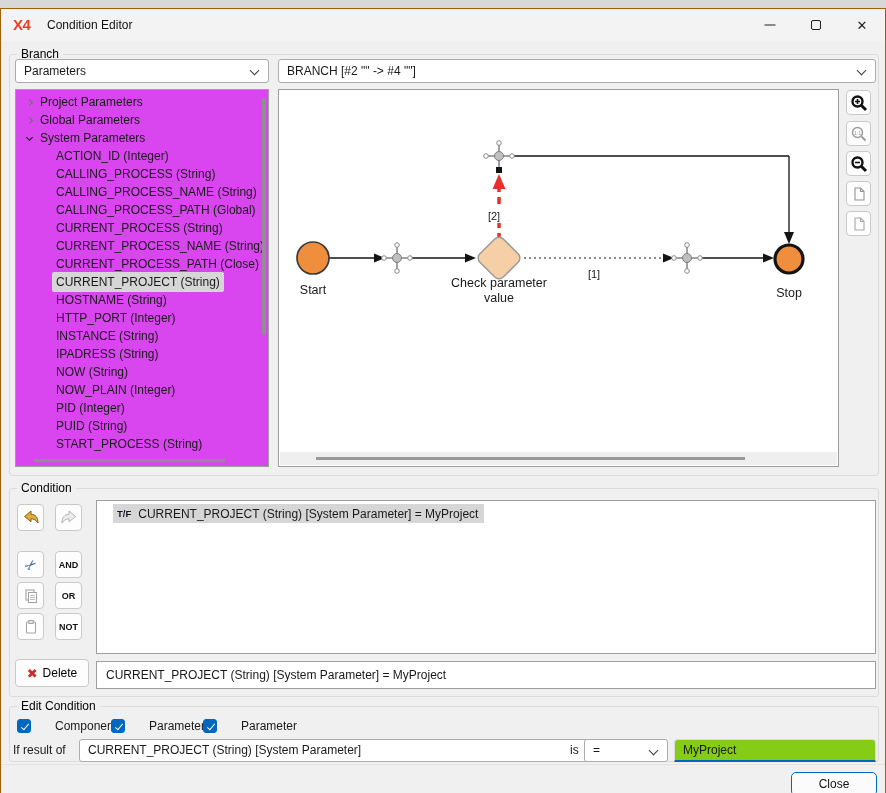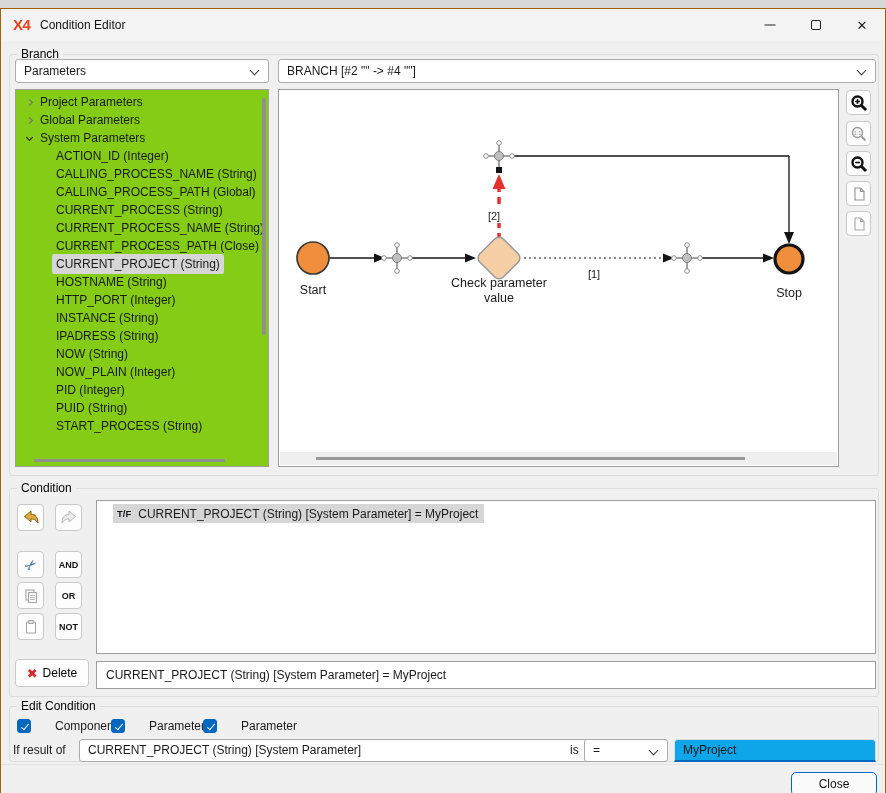--- a/index.html
+++ b/index.html
@@ -6,37 +6,37 @@
   *{box-sizing:border-box;}
   .window{
     position:relative;width:886px;height:793px;margin:8px auto;
     background:#f0f0f0;border:1px solid #a16207;
     font-family:"Liberation Sans","DejaVu Sans",sans-serif;font-size:12px;color:#1a1a1a;
     overflow:hidden;
   }
   
   .titlebar{position:absolute;top:0;left:0;right:0;height:32px;background:#f3f3f3;}
   .logo{position:absolute;left:12px;top:7px;font-size:15px;font-weight:700;color:#e8421c;letter-spacing:-0.5px;}
-  .title-text{position:absolute;left:39px;top:9px;font-size:12px;color:#111;}
+  .title-text{position:absolute;left:46px;top:9px;font-size:12px;color:#111;}
   .win-btn{position:absolute;top:0;width:46px;height:32px;background:transparent;border:none;cursor:default;}
   .win-btn.min{right:92px}.win-btn.max{right:46px}.win-btn.cls{right:0}
   .win-btn .g{position:absolute;left:50%;top:50%;transform:translate(-50%,-50%);}
   .g-min{width:11px;height:0;border-top:1px solid #222;}
   .g-max{width:10px;height:10px;border:1.1px solid #222;border-radius:2px;}
   .g-cls{font-size:13px;color:#222;line-height:1;}
   
   .group{position:absolute;border:1px solid #dcdcdc;border-radius:3px;}
   .group>.glabel{position:absolute;top:-8px;left:7px;background:#f0f0f0;padding:0 4px;font-size:12px;color:#000000;}
   
   .dd{position:absolute;height:24px;background:#fff;border:1px solid #acacac;border-radius:3px;
       line-height:22px;padding:0 24px 0 8px;white-space:nowrap;overflow:hidden;}
   .dd::after{content:"";position:absolute;right:10px;top:7px;width:6px;height:6px;
       border-right:1.2px solid #3c3c3c;border-bottom:1.2px solid #3c3c3c;transform:rotate(45deg);}
   
-  .tree{position:absolute;left:14px;top:80px;width:254px;height:378px;background:#84cc16;border:1px solid #9e9e9e;
+  .tree{position:absolute;left:14px;top:80px;width:254px;height:378px;background:#d946ef;border:1px solid #9e9e9e;
         padding-top:3px;overflow:hidden;}
   .trow{height:18px;line-height:18px;display:flex;align-items:center;white-space:nowrap;}
   .trow .chev{width:14px;margin-left:6px;display:inline-flex;justify-content:center;}
   .c-right{width:5px;height:5px;border-right:1.4px solid #6d6d6d;border-bottom:1.4px solid #6d6d6d;transform:rotate(-45deg);}
   .c-down{width:5px;height:5px;border-right:1.4px solid #1a1a1a;border-bottom:1.4px solid #1a1a1a;transform:rotate(45deg);margin-top:-2px;}
   .c-none{width:5px;height:5px;}
   .trow.lvl1 .chev{margin-left:22px;}
   .tlabel{padding:1px 4px;border-radius:2px;}
   .tlabel.sel{background:#d6d6d6;}
   .vthumb{position:absolute;right:2px;top:8px;width:4px;height:237px;background:#8f8f8f;border-radius:2px;}
@@ -65,21 +65,21 @@
       line-height:26px;padding-left:9px;white-space:nowrap;overflow:hidden;}
   
   .cbwrap{position:absolute;top:710px;display:flex;align-items:center;gap:24px;}
   .cbbox{width:14px;height:14px;background:#0067c0;border:1px solid #0067c0;border-radius:3px;position:relative;}
   .cbbox::after{content:"";position:absolute;left:4.5px;top:1.5px;width:3px;height:7px;
       border-right:1.6px solid #fff;border-bottom:1.6px solid #fff;transform:rotate(40deg);}
   .iflabel{position:absolute;left:12px;top:730px;height:23px;line-height:23px;}
   .dd.small{height:23px;line-height:21px;}
   .dd.small::after{top:7px;}
   .islabel{position:absolute;left:569px;top:730px;height:23px;line-height:23px;}
-  .value-input{position:absolute;left:673px;top:730px;width:202px;height:23px;background:#0ea5e9;
+  .value-input{position:absolute;left:673px;top:730px;width:202px;height:23px;background:#84cc16;
       border:1px solid #d9d9d9;border-bottom:2px solid #0067c0;border-radius:4px 4px 0 0;
       padding:0 8px;font-family:inherit;font-size:12px;color:#1a1a1a;}
   
   .footer-sep{position:absolute;left:0;right:0;top:755px;height:1px;background:#e3e3e3;}
   .close-btn{position:absolute;left:790px;top:763px;width:86px;height:24px;background:#fbfbfb;
       border:1px solid #0067c0;border-radius:5px;font-family:inherit;font-size:12px;color:#111;}
   .bottom-edge{position:absolute;left:0;right:0;top:788px;height:5px;
       background:linear-gradient(#979797 0 2px,#5d5d5d 2px 100%);}
 </style>
 </head>
@@ -128,20 +128,26 @@
     <span class="chev">
           <span class="c-down"></span>
         </span>
     <span class="tlabel">System Parameters</span>
   </div>
       <div class="trow lvl1">
     <span class="chev">
           <span class="c-none"></span>
         </span>
     <span class="tlabel">ACTION_ID (Integer)</span>
+  </div>
+      <div class="trow lvl1">
+    <span class="chev">
+          <span class="c-none"></span>
+        </span>
+    <span class="tlabel">CALLING_PROCESS (String)</span>
   </div>
       <div class="trow lvl1">
     <span class="chev">
           <span class="c-none"></span>
         </span>
     <span class="tlabel">CALLING_PROCESS_NAME (String)</span>
   </div>
       <div class="trow lvl1">
     <span class="chev">
           <span class="c-none"></span>

